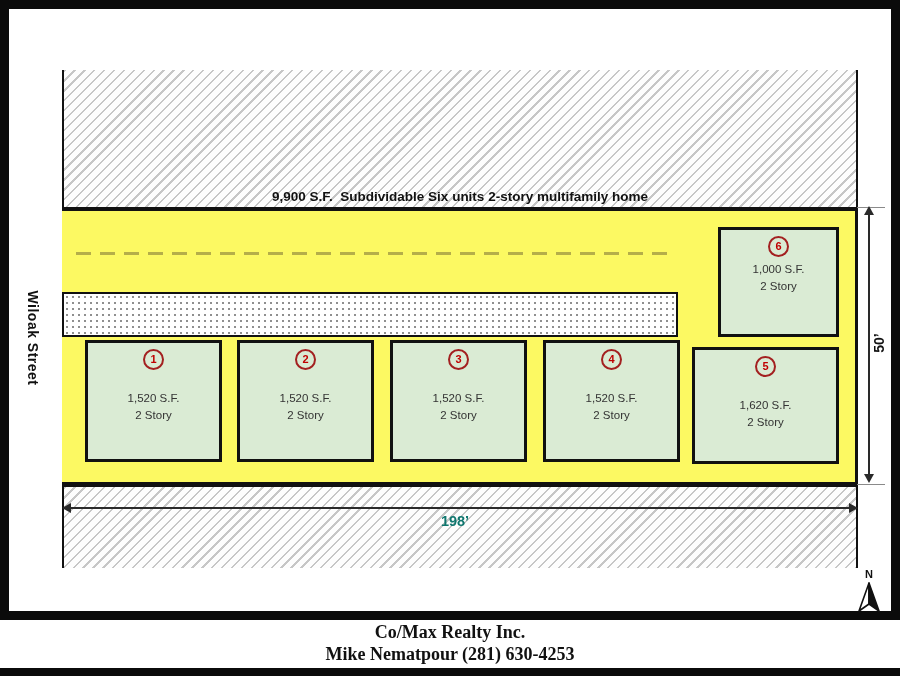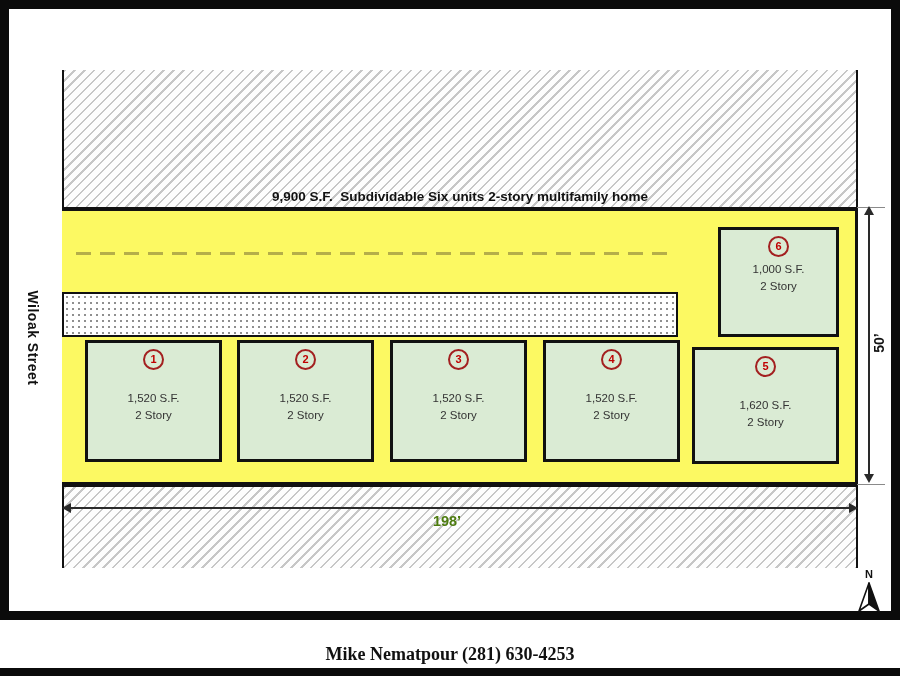--- a/index.html
+++ b/index.html
@@ -85,22 +85,22 @@
   }
 
   .easement-bottom{
     position:absolute;left:62px;top:487px;width:796px;height:81px;box-sizing:border-box;
     border-left:2px solid #111;border-right:2px solid #111;
   }
   .hline{position:absolute;left:66px;top:507px;width:788px;height:2px;background:#2a2a2a;}
   .arr-left{left:62px;top:503px;border-top:5px solid transparent;border-bottom:5px solid transparent;border-right:9px solid #2a2a2a;}
   .arr-right{left:849px;top:503px;border-top:5px solid transparent;border-bottom:5px solid transparent;border-left:9px solid #2a2a2a;}
   .frontage-label{
-    position:absolute;left:387px;top:513px;width:120px;text-align:center;
-    font-weight:bold;font-size:14.5px;color:#4d7c0f;
+    position:absolute;left:395px;top:513px;width:120px;text-align:center;
+    font-weight:bold;font-size:14.5px;color:#0f766e;
   }
 
   .north-label{position:absolute;left:858px;top:568px;width:22px;text-align:center;font-weight:bold;font-size:11px;color:#111;}
   .north-arrow{position:absolute;left:855px;top:581px;}
 
   .footer-company{
     position:absolute;left:0;top:622px;width:900px;text-align:center;
     font-family:"Liberation Serif",serif;font-weight:bold;font-size:18px;color:#111;
   }
   .footer-agent{
@@ -168,17 +168,18 @@
   <div class="arr arr-left"></div>
   <div class="arr arr-right"></div>
   <div class="frontage-label">198’</div>
 
   <div class="north-label">N</div>
   <svg class="north-arrow" width="28" height="34" viewBox="0 0 28 34">
     <polygon points="14,2 4,30 14,23" fill="#ffffff" stroke="#111111" stroke-width="1.6" stroke-linejoin="round"></polygon>
     <polygon points="14,2 24,30 14,23" fill="#111111" stroke="#111111" stroke-width="1.6" stroke-linejoin="round"></polygon>
   </svg>
 
+  <div class="footer-company">Co/Max Realty Inc.</div>
   <div class="footer-agent">Mike Nematpour (281) 630-4253</div>
 
   <div class="bottom-bar"></div>
 
 </div>
 
 </body></html>

